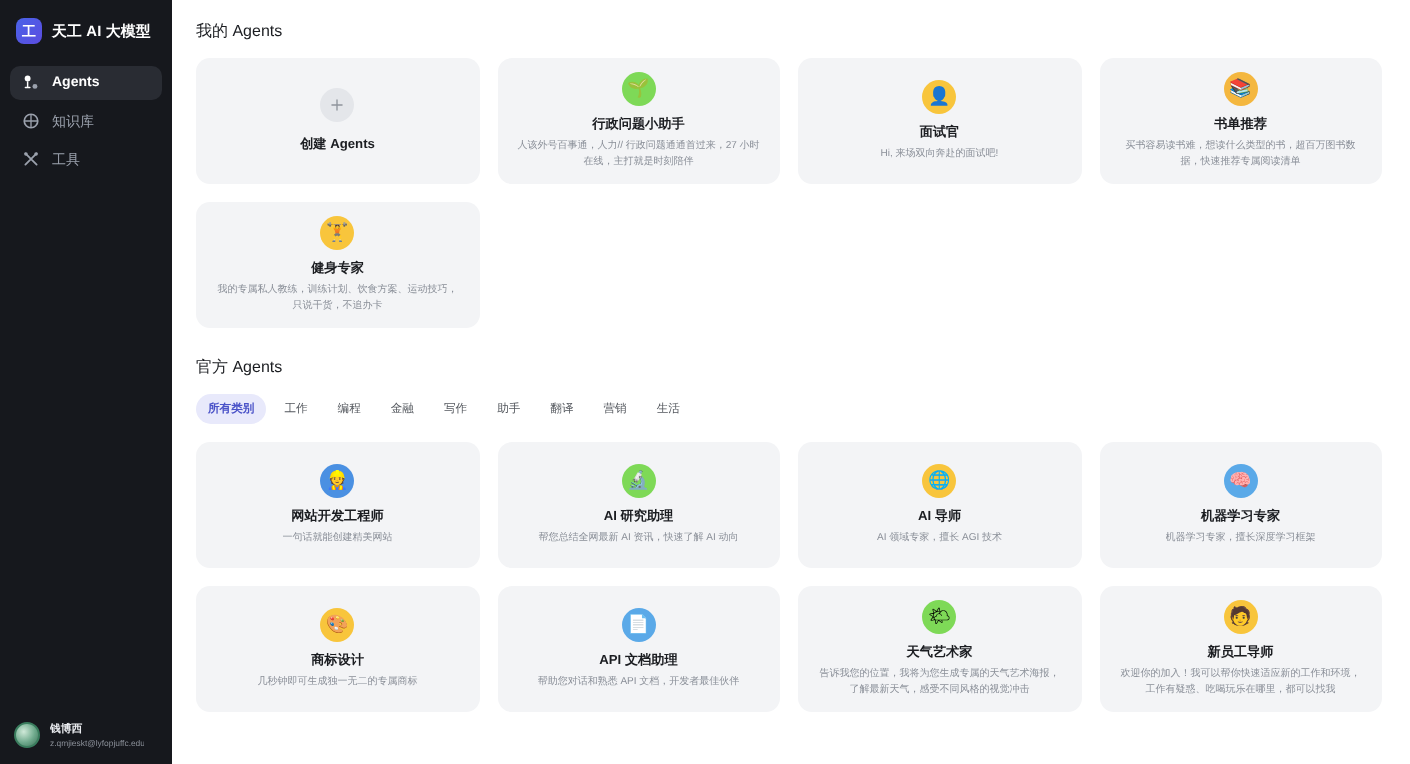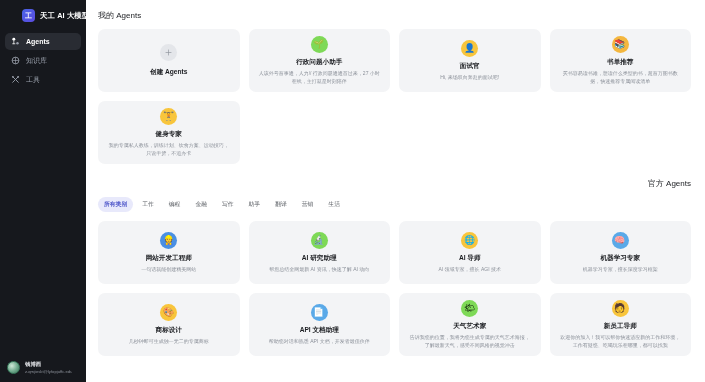--- a/index.html
+++ b/index.html
@@ -12,21 +12,21 @@
   .app { display: flex; width: 705px; height: 382px; }
 
   
   .sidebar {
     width: 86px; height: 382px;
     background: #16181d;
     display: flex; flex-direction: column;
     position: relative;
     flex: 0 0 86px;
   }
-  .brand { display: flex; align-items: center; gap: 5px; padding: 9px 7px 0 8px; margin-left: 14px; }
+  .brand { display: flex; align-items: center; gap: 5px; padding: 9px 7px 0 8px; }
   .brand-logo {
     width: 13px; height: 13px; border-radius: 4px;
     background: linear-gradient(135deg, #4a63e8 0%, #5b4ce0 100%);
     display: flex; align-items: center; justify-content: center;
     font-size: 7px; color: #fff; font-weight: bold; flex: 0 0 13px;
   }
   .brand-name { color: #ffffff; font-size: 7.4px; font-weight: bold; white-space: nowrap; letter-spacing: .1px; }
 
   .nav { margin-top: 11px; padding: 0 5px; display: flex; flex-direction: column; gap: 2px; }
   .nav-item {
@@ -48,21 +48,21 @@
     background: radial-gradient(circle at 35% 35%, #cfe9d8 0%, #6ea98c 55%, #3c6f57 100%);
     border: 1px solid #3a7d5e; flex: 0 0 13px;
   }
   .user-meta { display: flex; flex-direction: column; gap: 1px; overflow: hidden; }
   .user-name { color: #e8eaee; font-size: 5.4px; font-weight: bold; white-space: nowrap; }
   .user-mail { color: #8b9099; font-size: 4.2px; white-space: nowrap; }
 
   
   .main { flex: 1; height: 382px; background: #ffffff; padding: 10px 14px 0 12px; overflow: hidden; }
   .section-title { font-size: 8px; font-weight: normal; color: #1b1d21; margin-bottom: 8px; }
-  .section-title.second { margin-top: 14px; text-align: right; }
+  .section-title.second { margin-top: 14px; }
 
   .grid { display: grid; grid-template-columns: repeat(4, 1fr); gap: 9px; }
 
   .card {
     background: #f3f4f6; border-radius: 7px;
     height: 63px; padding: 7px 9px;
     display: flex; flex-direction: column; align-items: center; justify-content: center;
     cursor: pointer; overflow: hidden;
   }
   .card-ico {

